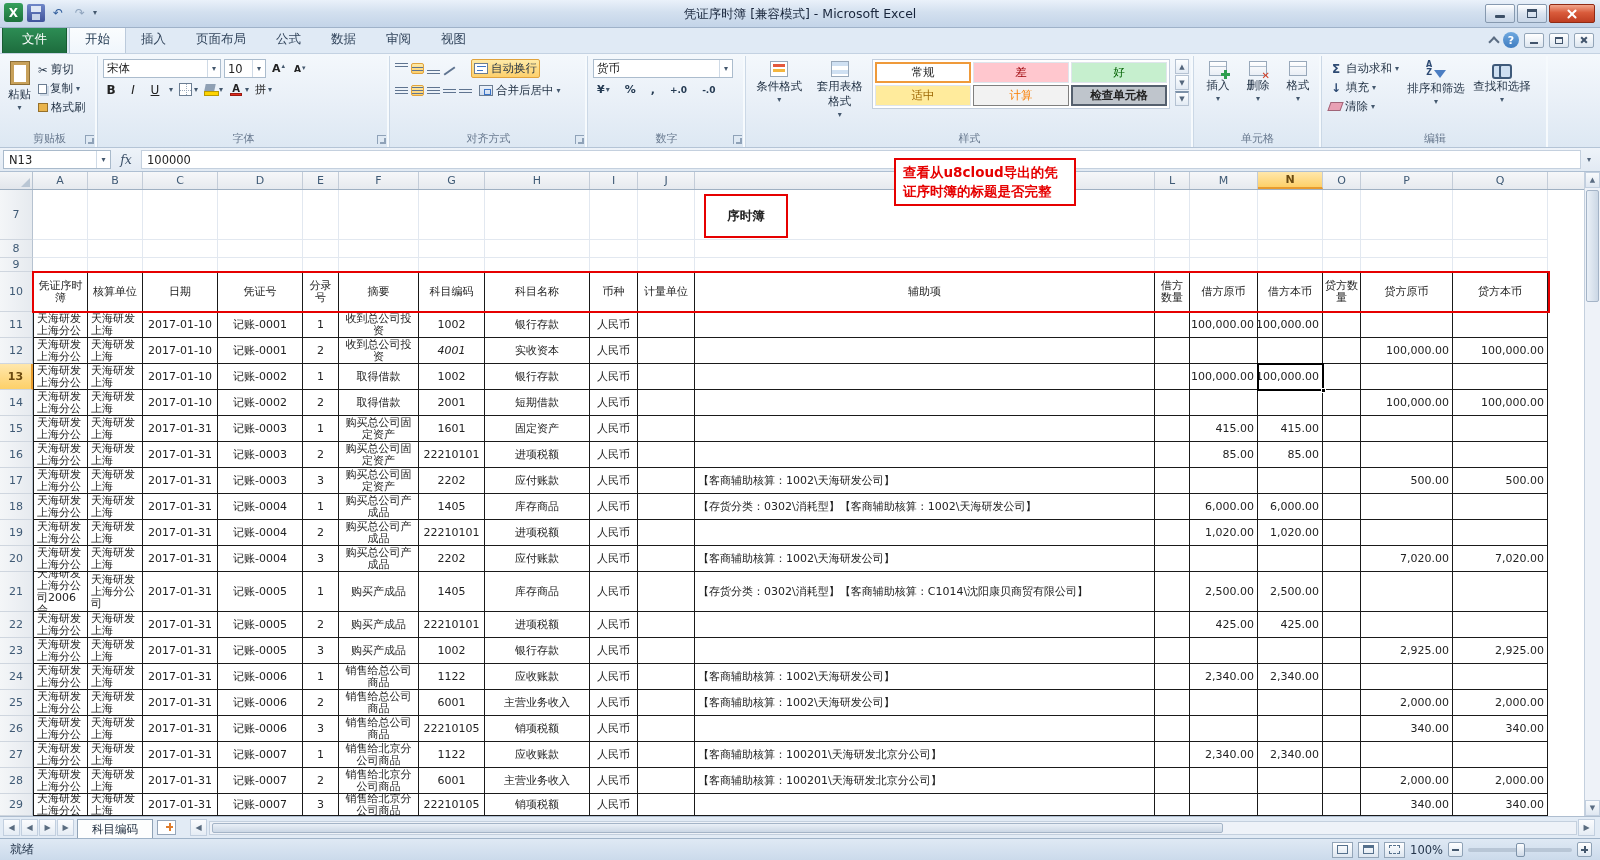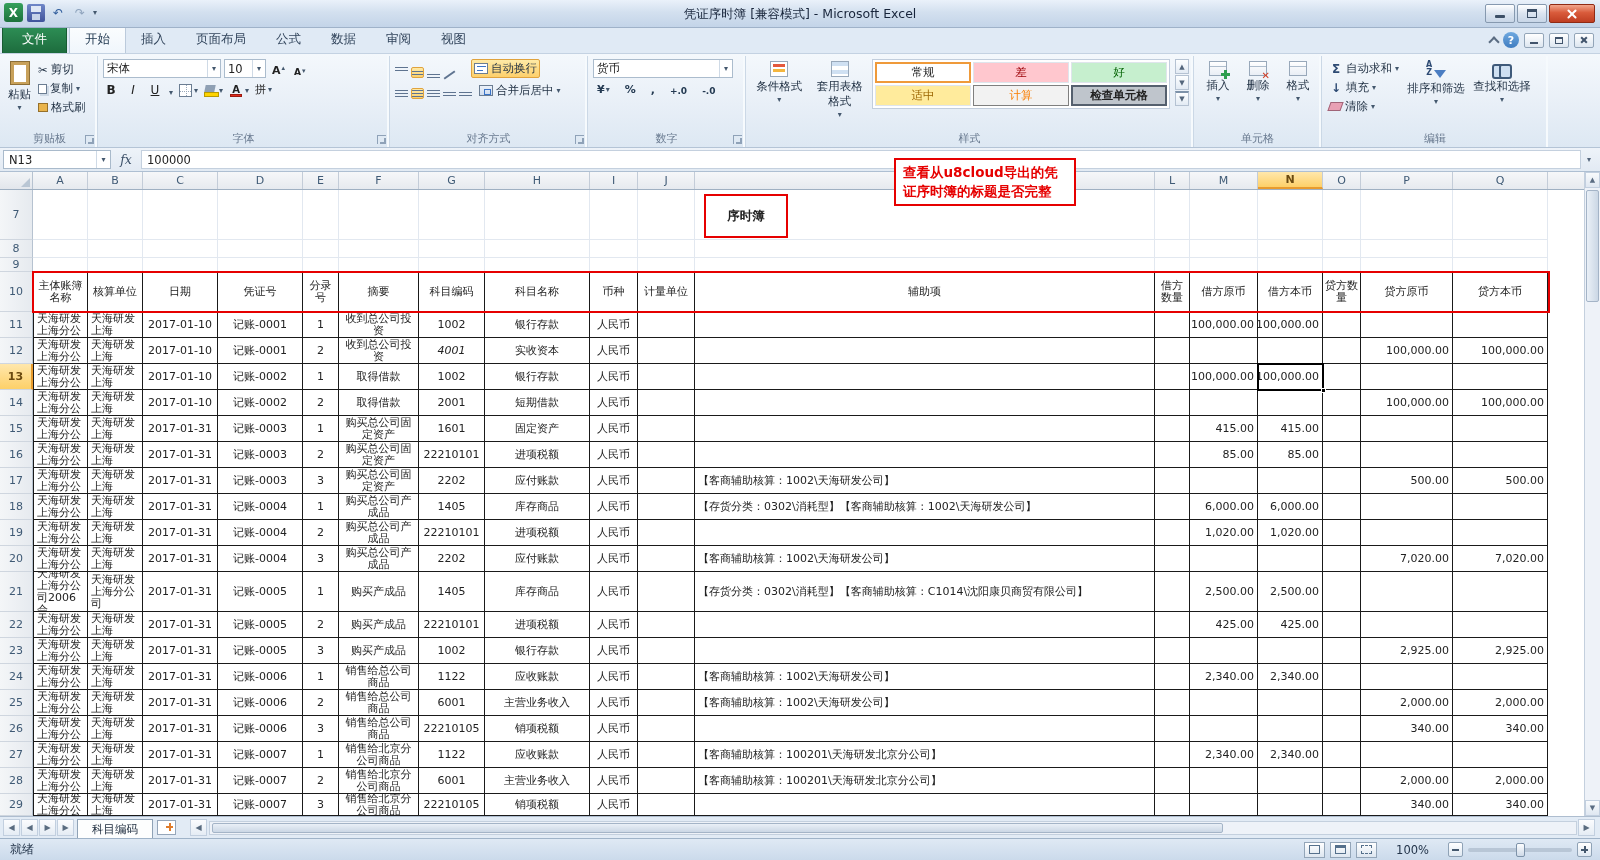--- a/index.html
+++ b/index.html
@@ -43,21 +43,21 @@
 .mini-win .xs::before,.mini-win .xs::after{content:"";position:absolute;left:3px;top:0;width:2px;height:8px;background:#41546c}
 .mini-win .xs::before{transform:rotate(45deg)}
 .mini-win .xs::after{transform:rotate(-45deg)}
 
 
 #ribbon{position:absolute;left:0;top:54px;width:1600px;height:94px;background:linear-gradient(#f4f8fc,#e8eff7 55%,#dde8f3);border-bottom:1px solid #b4c4d6;display:flex;padding:2px 0 0 2px;z-index:5}
 .rgroup{position:relative;flex:none;height:100%;border-right:1px solid #cbd8e6;box-shadow:inset -2px 0 0 #f6fafd;padding:3px 4px 16px 5px}
 .glabel{position:absolute;bottom:1px;left:0;right:0;text-align:center;font-size:11px;color:#68798f;white-space:nowrap}
 .launcher{position:absolute;right:3px;bottom:3px;width:9px;height:9px;border-left:1px solid #8fa2b8;border-top:1px solid #8fa2b8}
 .launcher::after{content:"";position:absolute;right:0;bottom:0;width:4px;height:4px;border-right:2px solid #8fa2b8;border-bottom:2px solid #8fa2b8}
-.r1{display:flex;gap:3px;align-items:flex-end;margin-bottom:4px}
+.r1{display:flex;gap:3px;align-items:center;margin-bottom:4px}
 .sbtn{display:flex;align-items:center;gap:3px;font-size:11.5px;color:#1f2f42;padding:1px 2px;white-space:nowrap}
 .bbtn{display:flex;flex-direction:column;align-items:center;font-size:11.5px;color:#1f2f42;text-align:center;gap:2px;padding:2px 1px}
 .dd{font-size:8px;color:#44586e;line-height:1}
 .combo{background:#fff;border:1px solid #abbccd;height:19px;display:flex;align-items:center;font-size:11.5px;padding-left:3px}
 .combo .cval{flex:1;overflow:hidden;white-space:nowrap;text-align:left}
 .combo .dd{width:13px;text-align:center;border-left:1px solid #cfdae6;align-self:stretch;display:flex;align-items:center;justify-content:center}
 .sq{display:flex;align-items:flex-start;gap:1px;padding:1px 3px;font-size:11px;font-weight:bold}
 .sq .dd{font-size:7px;margin-top:1px}
 .on{background:linear-gradient(#ffeaa6,#fdd06c);border:1px solid #e0a33e;border-radius:2px}
 .fmt{width:16px;text-align:center;font-size:12px}
@@ -163,21 +163,21 @@
 #hthumb{position:absolute;left:2px;top:1px;width:74%;height:10px;background:linear-gradient(#eaf0f7,#cbd7e5);border:1px solid #a4b4c7;border-radius:2px}
 
 
 #statusbar{position:absolute;left:0;top:838px;width:1600px;height:22px;background:linear-gradient(#dfe9f4,#cbdaeb);border-top:1px solid #9fb3c8;display:flex;align-items:center;z-index:4}
 #mode{padding-left:10px;font-size:12px;color:#23344a}
 #sb-right{position:absolute;right:8px;display:flex;align-items:center;gap:5px}
 .vb{width:21px;height:16px;border:1px solid #93a5b8;background:linear-gradient(#fff,#dde6f0);display:flex;align-items:center;justify-content:center}
 .vb i{display:block;width:11px;height:9px;border:1px solid #55708c}
 .vb.v2 i{border-top-width:3px}
 .vb.v3 i{border-style:dashed;border-width:1px}
-#zoomlabel{font-size:11.5px;color:#23344a;margin:0 14px}
+#zoomlabel{font-size:11.5px;color:#23344a;margin:0 0}
 .zbtn{position:relative;width:15px;height:15px;border:1px solid #8fa2b6;border-radius:2px;background:linear-gradient(#fff,#dfe8f2)}
 .zbtn::before{content:"";position:absolute;left:3px;top:6px;width:7px;height:2px;background:#44586e}
 .zbtn.plus::after{content:"";position:absolute;left:6px;top:3px;width:2px;height:7px;background:#44586e}
 #ztrack{position:relative;width:104px;height:4px;background:#b8c6d6;border-radius:2px}
 #ztrack .notch{position:absolute;left:50%;top:-3px;width:1px;height:10px;background:#8fa2b6}
 #zthumb{position:absolute;left:48px;top:-5px;width:9px;height:14px;background:linear-gradient(#fdfeff,#cfdae8);border:1px solid #7d92a9;border-radius:2px}
 </style>
 </head>
 <body>
 
@@ -571,21 +571,21 @@
         <div class="gc" style="width: 460px;"></div>
         <div class="gc" style="width: 35px;"></div>
         <div class="gc" style="width: 68px;"></div>
         <div class="gc" style="width: 65px;"></div>
         <div class="gc" style="width: 38px;"></div>
         <div class="gc" style="width: 92px;"></div>
         <div class="gc" style="width: 95px;"></div>
       </div>
       <div class="grow" style="height: 40px;">
         <div class="rnum" style="width: 33px;">10</div>
-        <div class="gc tb th fc" style="width: 55px;">主体账簿名称</div>
+        <div class="gc tb th fc" style="width: 55px;">凭证序时簿</div>
         <div class="gc tb th" style="width: 55px;">核算单位</div>
         <div class="gc tb th" style="width: 75px;">日期</div>
         <div class="gc tb th" style="width: 85px;">凭证号</div>
         <div class="gc tb th" style="width: 36px;">分录号</div>
         <div class="gc tb th" style="width: 80px;">摘要</div>
         <div class="gc tb th" style="width: 66px;">科目编码</div>
         <div class="gc tb th" style="width: 105px;">科目名称</div>
         <div class="gc tb th" style="width: 48px;">币种</div>
         <div class="gc tb th" style="width: 57px;">计量单位</div>
         <div class="gc tb th" style="width: 460px;">辅助项</div>

